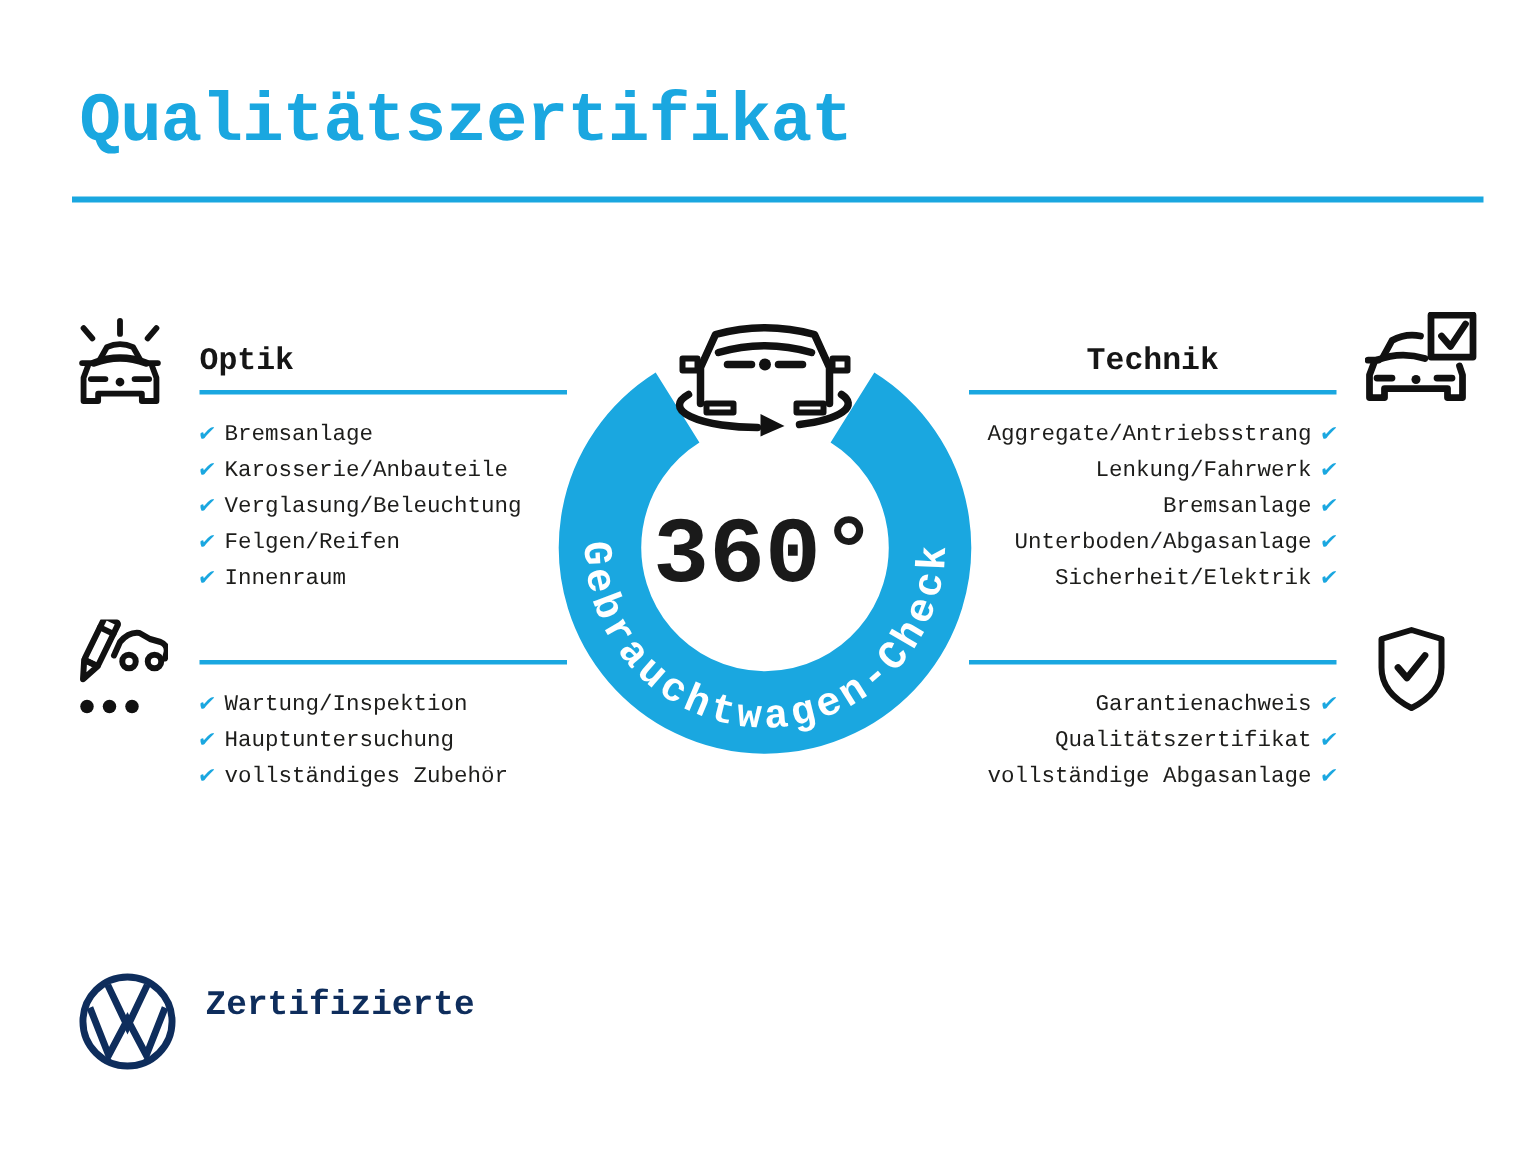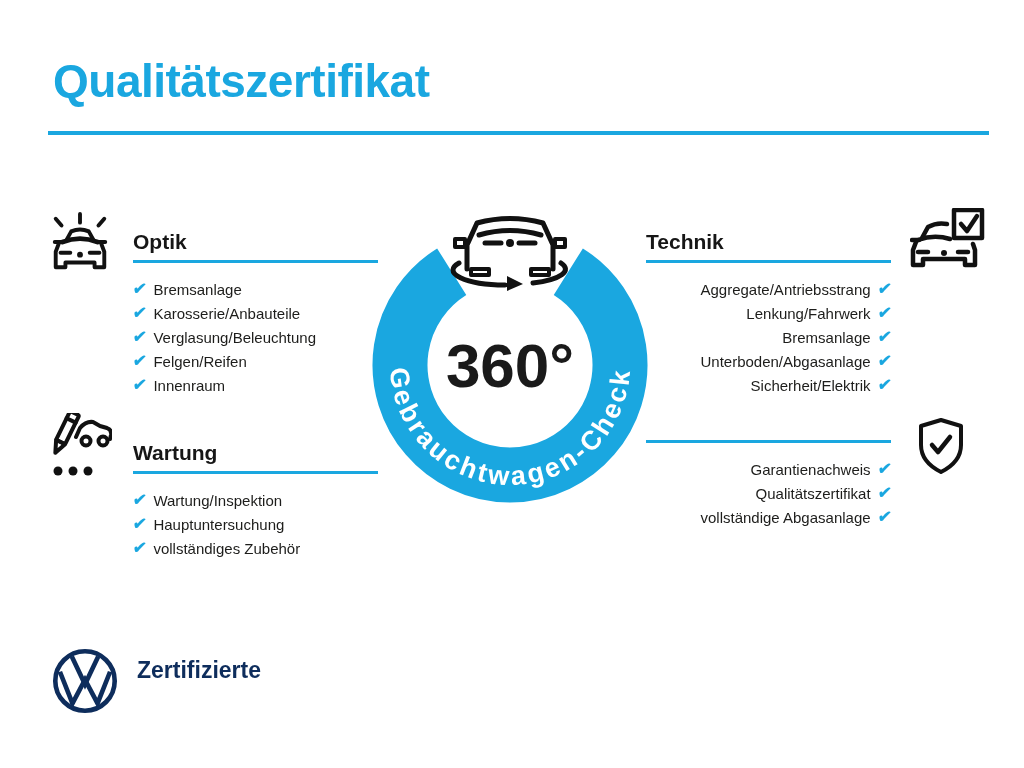--- a/index.html
+++ b/index.html
@@ -1,30 +1,30 @@
 <!DOCTYPE html>
 <html style="--accent_blue: #1AA7E0; --vw_navy: #0E2D5C; --icon_black: #111111; --text_dark: #1d1d1b; --background: #ffffff;"><head>
 <meta charset="utf-8">
 <style>
   html,body{margin:0;padding:0;background:#fff;}
   .canvas{
     position:relative;width:1024px;height:768px;background:#fff;overflow:hidden;
-    font-family:Liberation Sans, sans-serif;color:#1d1d1b;
+    font-family:Liberation Mono, monospace;color:#1d1d1b;
   }
   .page-title{
     position:absolute;left:53px;top:57px;font-size:46px;font-weight:bold;
     color:var(--accent_blue,#1AA7E0);letter-spacing:-0.5px;line-height:1.05;
   }
   .top-rule{
     position:absolute;left:48px;top:131px;width:941px;height:4px;
     background:var(--accent_blue,#1AA7E0);
   }
   .sec{position:absolute;width:245px;}
   .sec.left{left:133px;text-align:left;}
-  .sec.right{left:646px;text-align:left;}
+  .sec.right{left:646px;text-align:center;}
   .sec.row1{top:229px;}
   .sec.row2{top:440px;}
   .sec h2{margin:0 0 6px 0;font-size:21px;line-height:25px;font-weight:bold;color:#161616;}
   .sec .rule{height:3px;background:var(--accent_blue,#1AA7E0);}
   .sec ul{list-style:none;margin:14px 0 0 0;padding:0;}
   .sec li{height:24px;display:flex;align-items:center;gap:7px;font-size:15px;color:#1d1d1b;}
   .sec.right li{justify-content:flex-end;}
   .chk{
     display:inline-block;color:var(--accent_blue,#1AA7E0);font-size:16px;font-weight:bold;
     transform:skewX(-8deg);line-height:1;
@@ -150,21 +150,20 @@
           <span class="chk">✔</span>
         </li>
       <li>
           <span>Sicherheit/Elektrik</span>
           <span class="chk">✔</span>
         </li>
     </ul>
   </div>
 
   <div class="sec left row2">
-    <h2>Wartung</h2>
     <div class="rule"></div>
     <ul>
       <li>
           <span class="chk">✔</span>
           <span>Wartung/Inspektion</span>
         </li>
       <li>
           <span class="chk">✔</span>
           <span>Hauptuntersuchung</span>
         </li>

